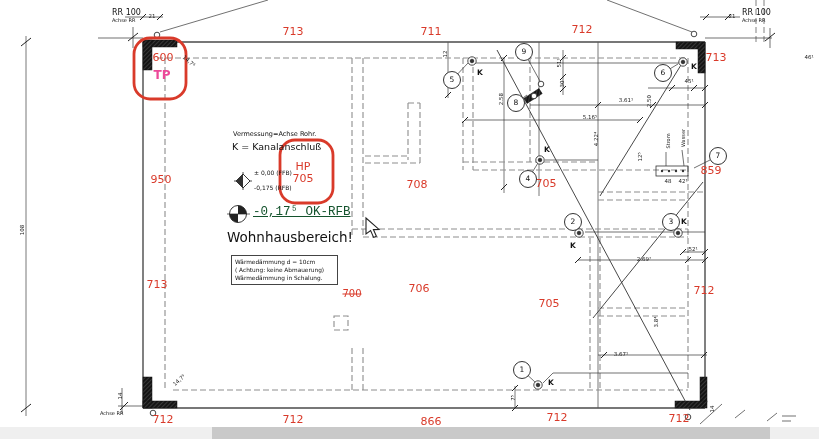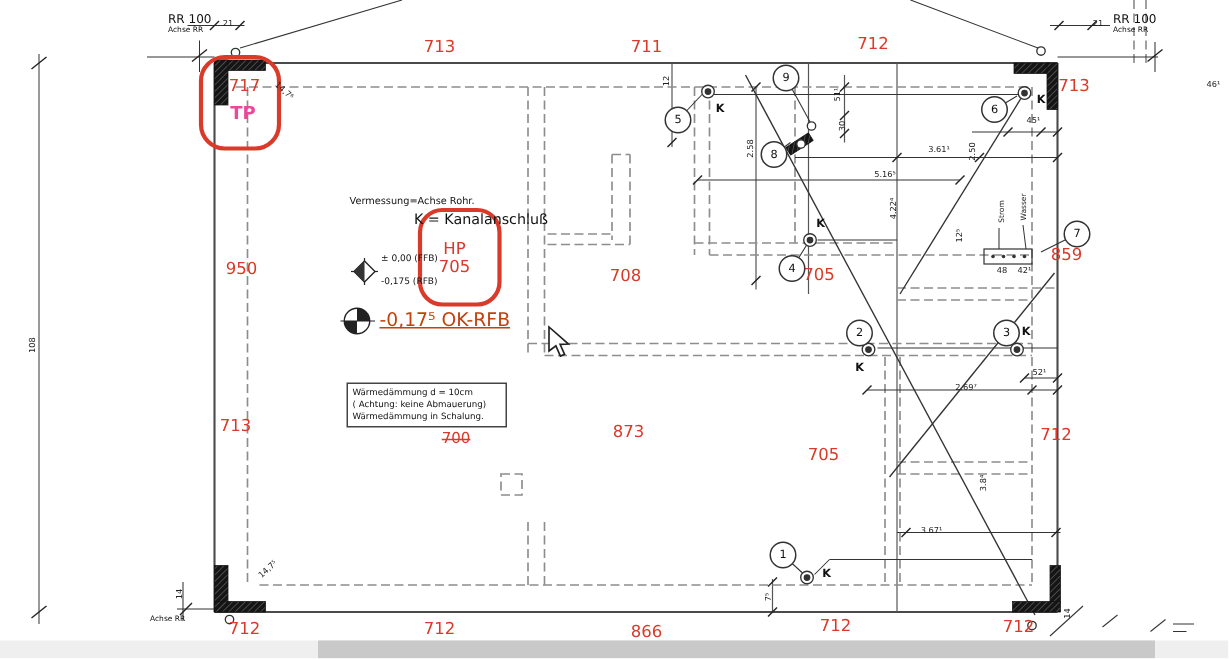--- a/index.html
+++ b/index.html
@@ -4,31 +4,31 @@
 <style>
   html,body{margin:0;padding:0;background:#fff;}
   #stage{position:relative;width:819px;height:439px;background:#fff;overflow:hidden;
          font-family:"DejaVu Sans","Liberation Sans",sans-serif;}
   #plan-svg{position:absolute;left:0;top:0;z-index:1;}
   #overlay{position:absolute;left:0;top:0;width:658px;height:439px;z-index:2;}
   #cursor-svg{position:absolute;left:0;top:0;z-index:4;}
   .abs{position:absolute;white-space:nowrap;}
   .red-dim{color:#d93a2a;font-size:11px;transform:translate(-50%,-50%);}
   .red-big{color:#ec4899;font-size:12px;font-weight:bold;transform:translate(-50%,-50%);}
-  .red-strike{color:#d93a2a;font-size:10px;text-decoration:line-through;transform:translate(-50%,-50%);}
+  .red-strike{color:#d93a2a;font-size:10px;text-decoration:line-through;transform:translate(-50%,-50%);margin-left:48px;}
   .dim{color:#222;font-size:5.5px;transform:translate(-50%,-50%);}
   .marker{width:16px;height:16px;border:1px solid #333;border-radius:50%;background:#fff;
           color:#111;font-size:7.5px;line-height:15px;text-align:center;transform:translate(-50%,-50%);}
   .klabel{color:#111;font-size:7.5px;font-weight:bold;transform:translate(-50%,-50%);}
   .rr-title{font-size:8px;color:#111;}
   .rr-sub{font-size:5px;color:#111;}
   .legend-small{font-size:6.5px;color:#111;}
   .legend-kanal{font-size:9.5px;color:#111;}
   .level-line{font-size:6px;color:#111;}
-  .okrfb{font-size:12.5px;color:#c2410c;text-decoration:underline;}
+  .okrfb{font-size:12.5px;color:#14532d;text-decoration:underline;font-family:Liberation Mono, monospace;}
   .wohn{font-size:13.5px;color:#111;}
   .notebox{width:99px;border:1px solid #444;padding:2px 3px;background:#fff;}
   .notebox div{font-size:5.8px;line-height:8px;color:#111;}
   .graybar{position:absolute;left:0;top:427px;width:819px;height:12px;background:#efefef;z-index:3;}
   .graybar-dark{position:absolute;left:212px;top:427px;width:558px;height:12px;background:#c9c9c9;z-index:3;}
 </style>
 </head>
 <body>
 
 <div id="stage">
@@ -240,45 +240,46 @@
       <div class="rr-title">RR 100</div>
       <div class="rr-sub">Achse RR</div>
     </div>
     <div class="abs" style="left:742px;top:8px;">
       <div class="rr-title">RR 100</div>
       <div class="rr-sub">Achse RR</div>
     </div>
     <div class="abs rr-sub" style="left:100px;top:410px;">Achse RR</div>
 
     <div class="abs legend-small" style="left:233px;top:130px;text-align:right;">Vermessung=Achse Rohr.</div>
-    <div class="abs legend-kanal" style="left:232px;top:141px;margin-left:44px;">K = Kanalanschluß</div>
+    <div class="abs legend-kanal" style="left:232px;top:141px;">K = Kanalanschluß</div>
     <div class="abs level-line" style="left:254px;top:169px;">± 0,00 (FFB)</div>
     <div class="abs level-line" style="left:254px;top:184px;">-0,175 (RFB)</div>
     <div class="abs okrfb" style="left:253px;top:205px;">-0,17⁵ OK-RFB</div>
+    <div class="abs wohn" style="left:227px;top:229px;">Wohnhausbereich!</div>
     <div class="abs notebox" style="left:231px;top:255px;">
       <div>Wärmedämmung d =  10cm</div>
       <div>(  Achtung: keine Abmauerung)</div>
       <div>Wärmedämmung in Schalung.</div>
     </div>
 
-    <div class="abs red-dim" style="left:163px;top:57px;">717</div>
+    <div class="abs red-dim" style="left:163px;top:57px;">600</div>
     <div class="abs red-big" style="left:162px;top:75px;">TP</div>
     <div class="abs red-dim" style="left:303px;top:166px;">HP</div>
     <div class="abs red-dim" style="left:303px;top:178px;">705</div>
     <div class="abs red-strike" style="left:304px;top:293px;">700</div>
   <div class="abs red-dim" style="left: 293px; top: 31px;">713</div>
       <div class="abs red-dim" style="left: 431px; top: 31px; text-align: center;">711</div>
       <div class="abs red-dim" style="left: 582px; top: 29px;">712</div>
       <div class="abs red-dim" style="left: 716px; top: 57px;">713</div>
       <div class="abs red-dim" style="left: 161px; top: 179px;">950</div>
       <div class="abs red-dim" style="left: 157px; top: 284px;">713</div>
       <div class="abs red-dim" style="left: 417px; top: 184px;">708</div>
       <div class="abs red-dim" style="left: 546px; top: 183px;">705</div>
       <div class="abs red-dim" style="left: 711px; top: 170px;">859</div>
-      <div class="abs red-dim" style="left: 419px; top: 288px;">873</div>
+      <div class="abs red-dim" style="left: 419px; top: 288px;">706</div>
       <div class="abs red-dim" style="left: 549px; top: 303px;">705</div>
       <div class="abs red-dim" style="left: 704px; top: 290px;">712</div>
       <div class="abs red-dim" style="left: 163px; top: 419px;">712</div>
       <div class="abs red-dim" style="left: 293px; top: 419px;">712</div>
       <div class="abs red-dim" style="left: 431px; top: 421px;">866</div>
       <div class="abs red-dim" style="left: 557px; top: 417px;">712</div>
       <div class="abs red-dim" style="left: 679px; top: 418px;">712</div>
       <div class="abs dim" style="left: 152px; top: 16px;">21</div>
       <div class="abs dim" style="left: 732px; top: 16px;">21</div>
       <div class="abs dim" style="left: 189px; top: 61px; transform: translate(-50%, -50%) rotate(42deg);">14,7⁶</div>

